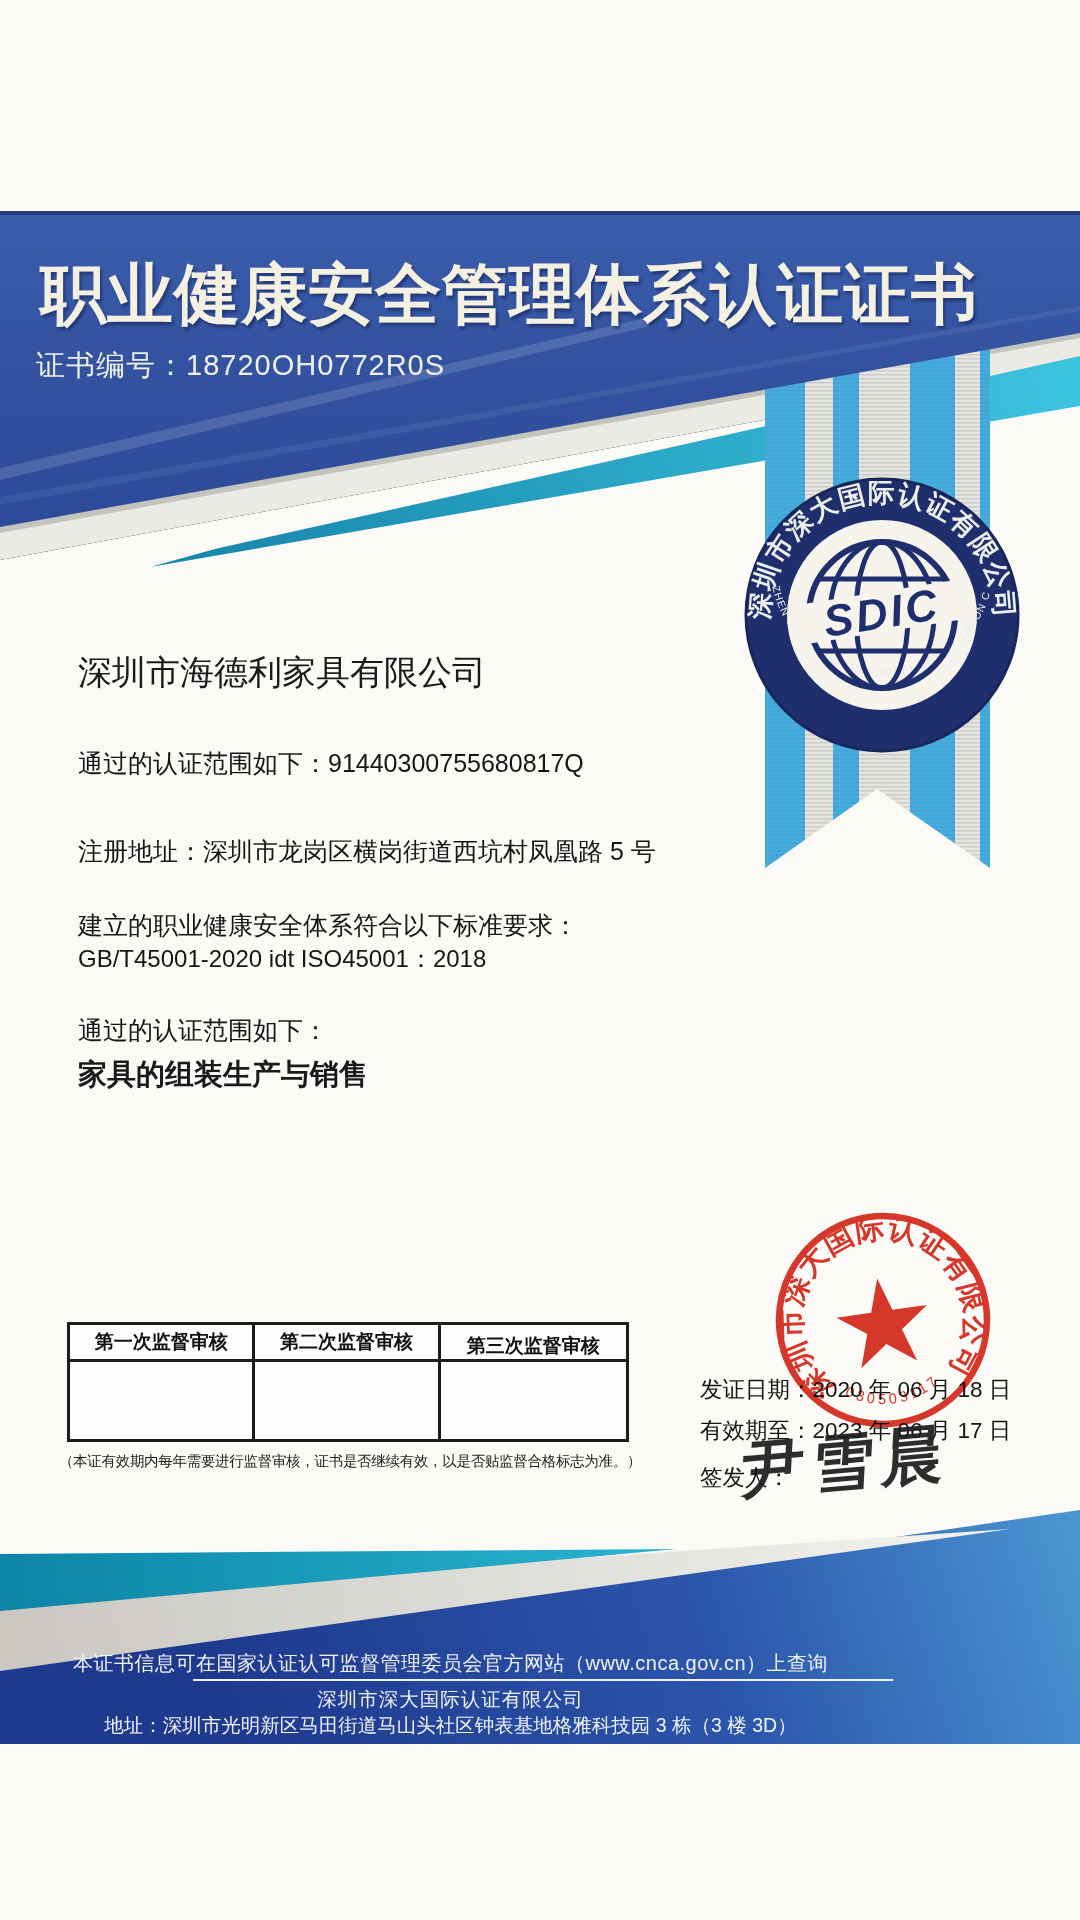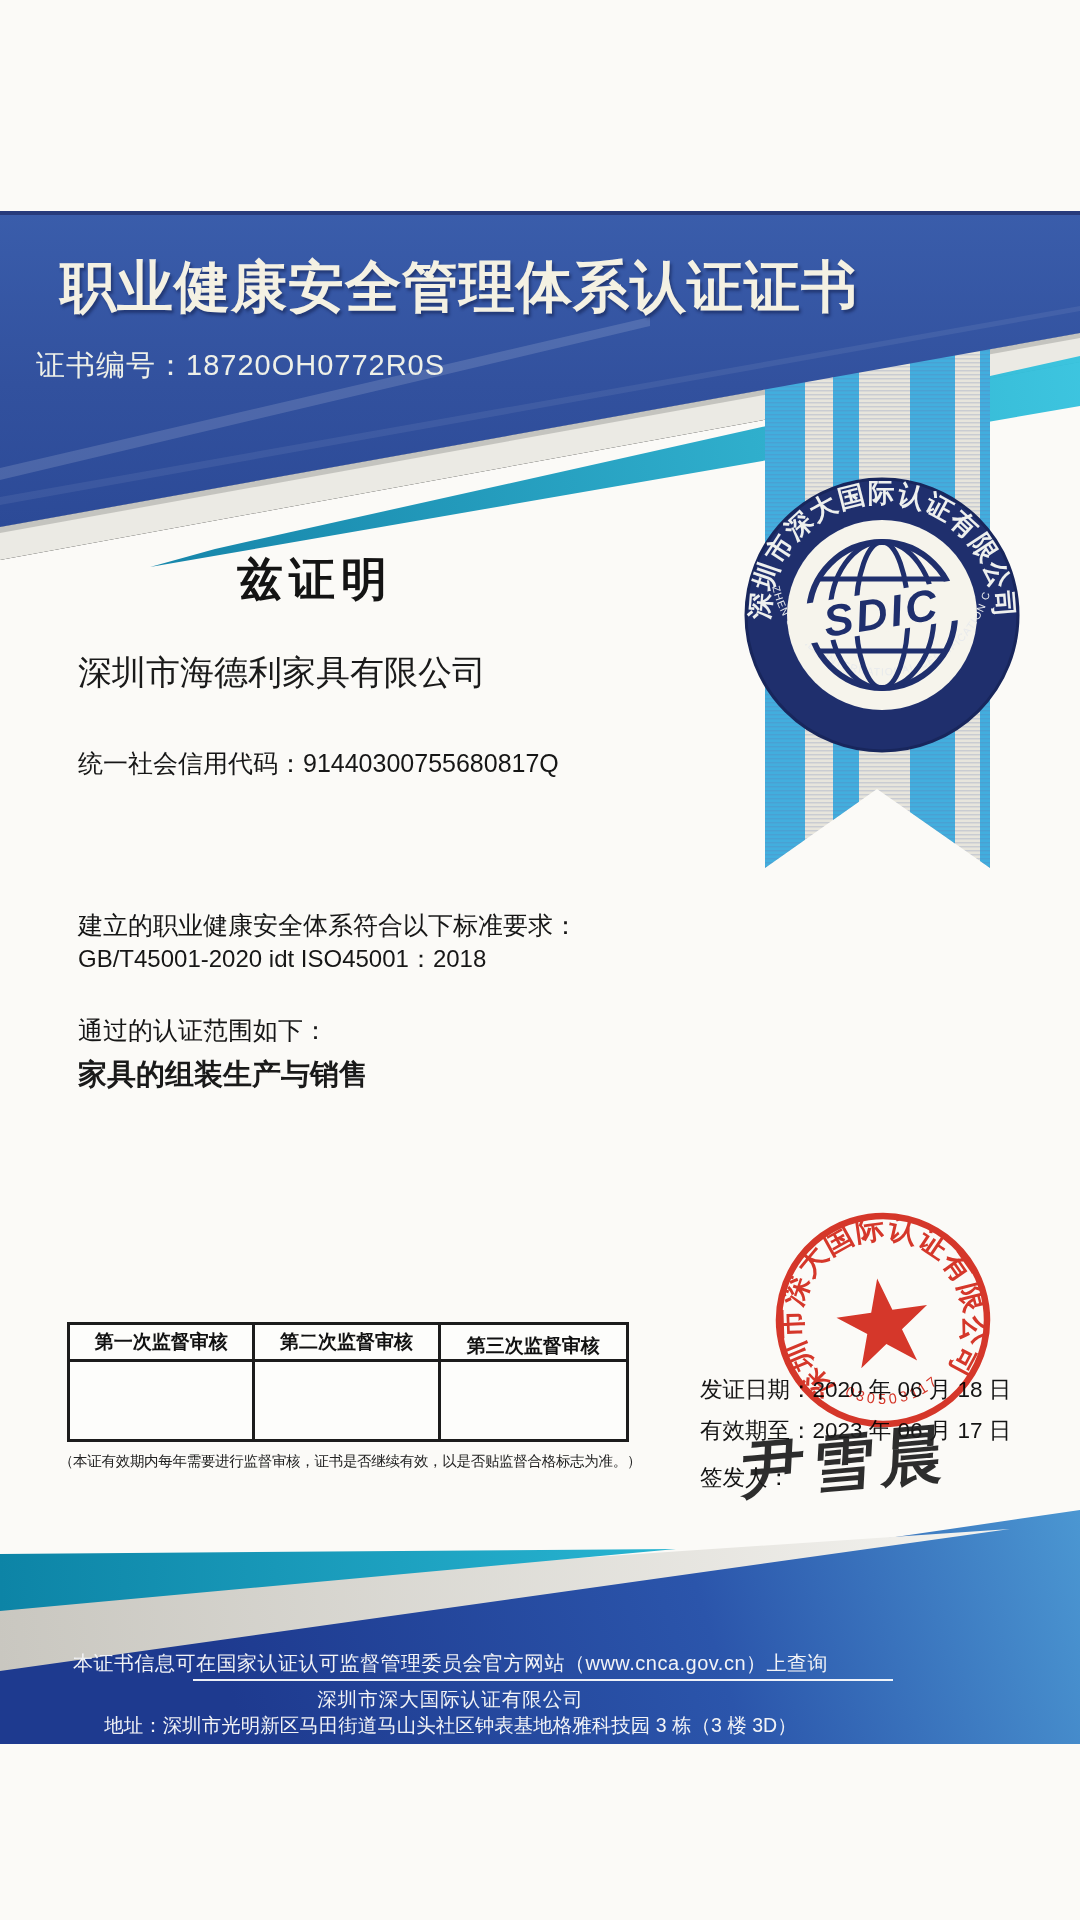--- a/index.html
+++ b/index.html
@@ -10,24 +10,23 @@
     overflow:hidden;
     font-family:"Liberation Sans","DejaVu Sans",sans-serif;
     color:#1a1a1a;
   }
   .deco{position:absolute;left:0;top:0;width:1080px;height:1920px;z-index:1;}
   .abs{position:absolute;z-index:10;}
 
   .cert-title{
     left:40px;top:250px;width:900px;
     font-family:"DejaVu Serif","Liberation Serif",serif;
-    font-weight:700;font-size:56px;letter-spacing:1px;
+    font-weight:700;font-size:66px;letter-spacing:1px;
     color:#f4f1e3;text-shadow:2px 3px 3px rgba(10,20,60,.45);
     white-space:nowrap;
-    margin-left:20px;
   }
   .cert-no{
     left:36px;top:346px;font-size:29px;letter-spacing:1px;
     color:#eef0e8;font-weight:500;white-space:nowrap;
   }
   .certify-heading{
     left:237px;top:549px;font-size:46px;letter-spacing:6px;
     font-weight:600;color:#141414;white-space:nowrap;
   }
   .company{left:78px;top:650px;font-size:34px;font-weight:500;white-space:nowrap;}
@@ -169,23 +168,23 @@
     <g>
       <polygon points="0,1668 1080,1510 1080,1744 0,1744" fill="url(#gFooter)"></polygon>
       <polygon points="0,1597 1010,1529 0,1671" fill="url(#gGray)"></polygon>
       <polygon points="0,1554 676,1549 0,1611" fill="url(#gTeal)"></polygon>
     </g>
   </svg>
 
   <div class="abs cert-title">职业健康安全管理体系认证证书</div>
   <div class="abs cert-no">证书编号：18720OH0772R0S</div>
 
-  <div class="abs certify-heading">兹证明</div>
   <div class="abs company">深圳市海德利家具有限公司</div>
-  <div class="abs b25" style="top:747px">统一社会信用代码：91440300755680817Q</div>
+  <div class="abs b25" style="top:747px">通过的认证范围如下：91440300755680817Q</div>
+  <div class="abs b25" style="top:835px">注册地址：深圳市龙岗区横岗街道西坑村凤凰路 5 号</div>
   <div class="abs b25" style="top:909px">建立的职业健康安全体系符合以下标准要求：</div>
   <div class="abs std">GB/T45001-2020 idt ISO45001：2018</div>
   <div class="abs b25" style="top:1014px">通过的认证范围如下：</div>
   <div class="abs scope">家具的组装生产与销售</div>
 
   <div class="abs audit-table">
     <div class="hcell">第一次监督审核</div>
     <div class="hcell">第二次监督审核</div>
     <div class="hcell last">第三次监督审核</div>
     <div class="bcell"></div>

